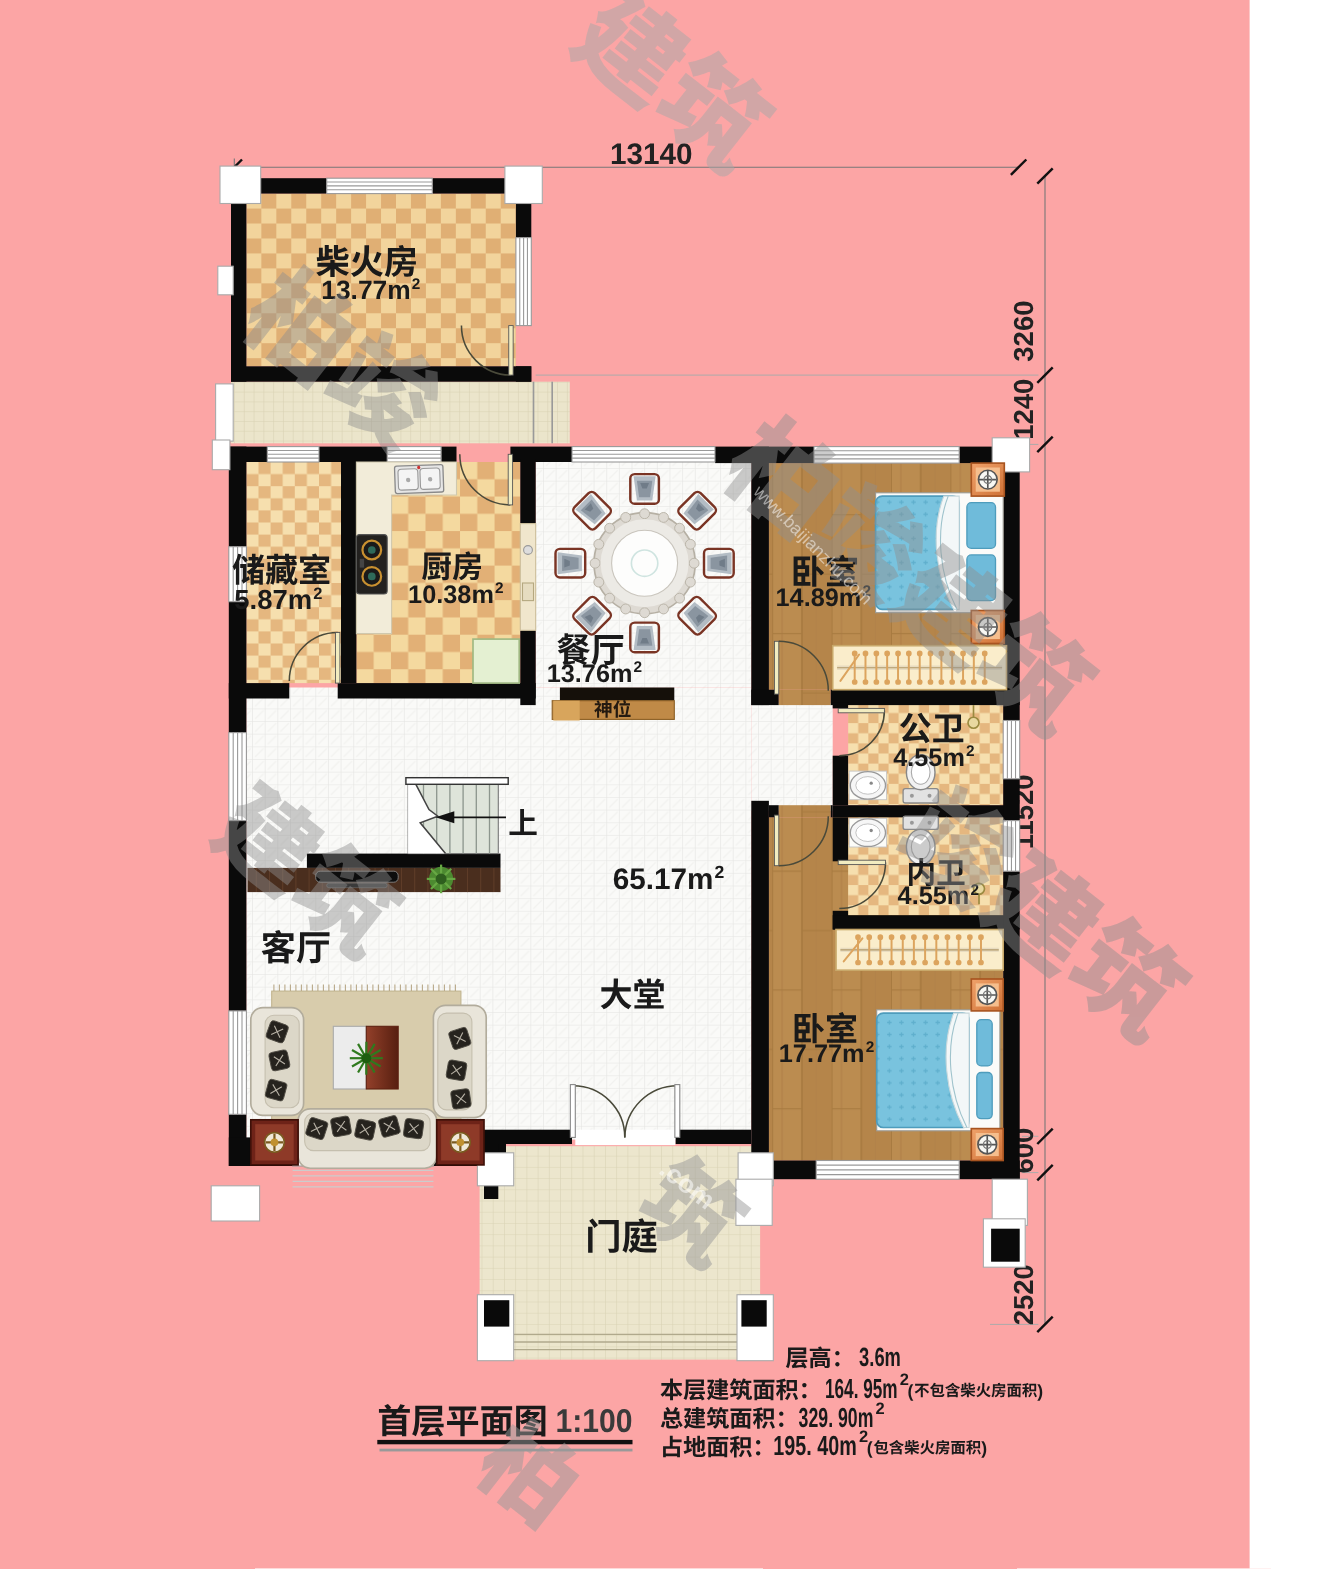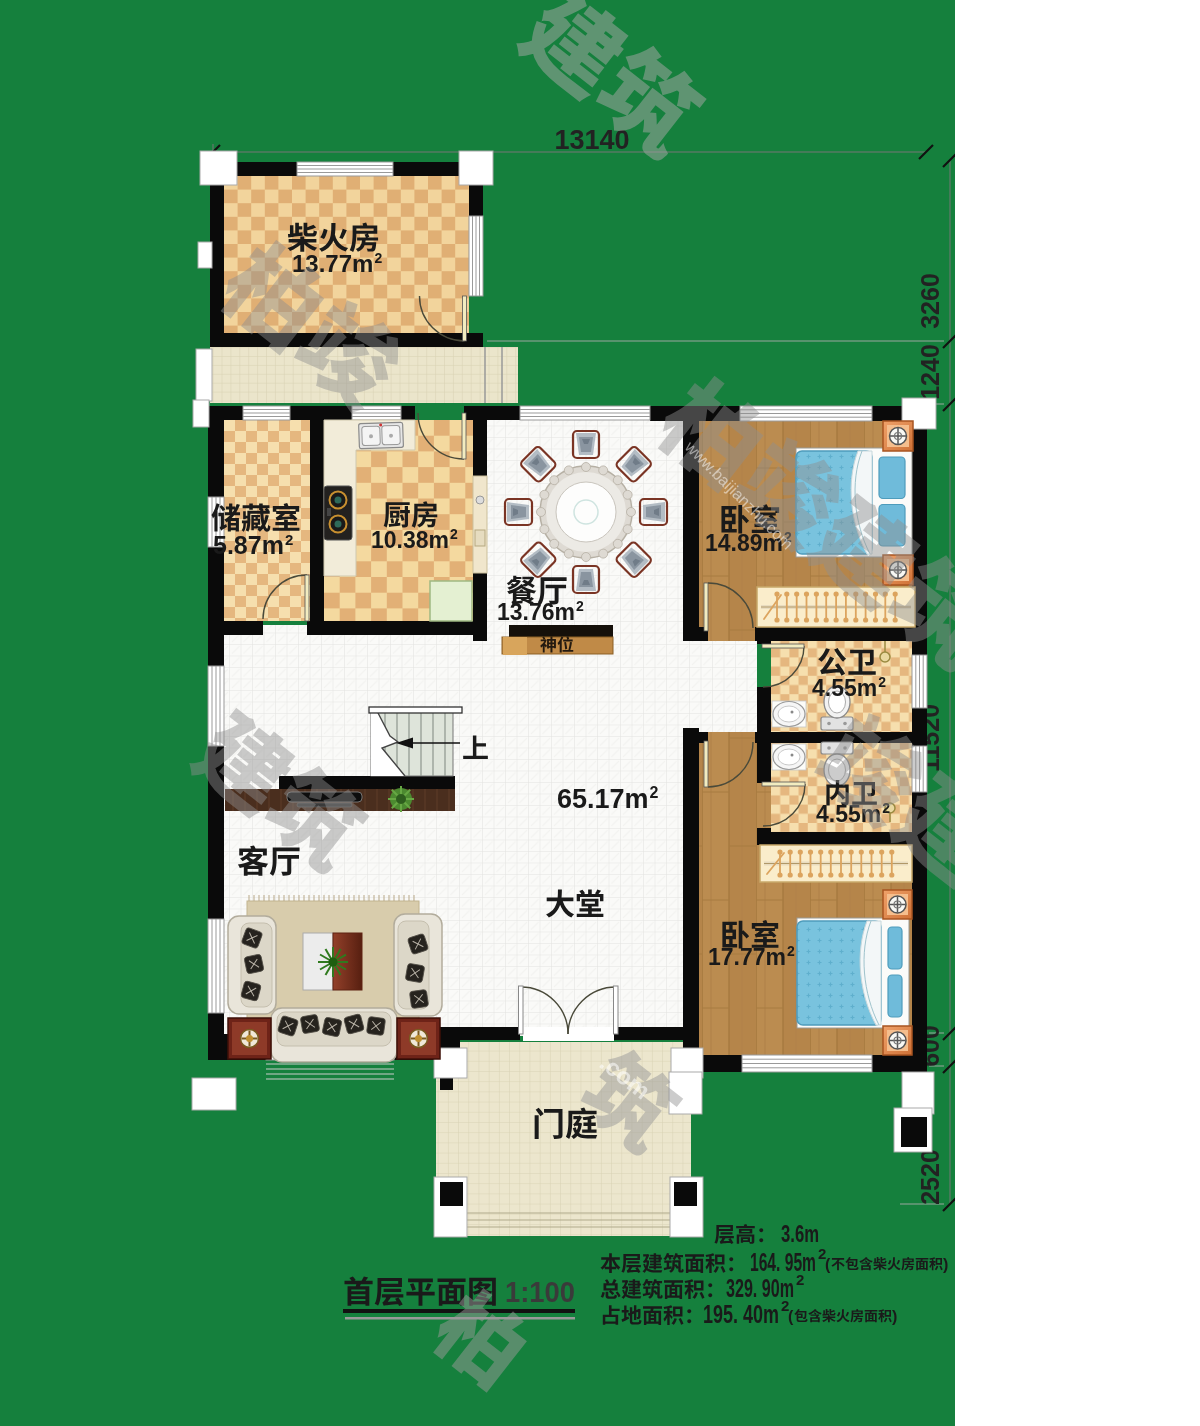--- a/index.html
+++ b/index.html
@@ -1,15 +1,15 @@
 <!DOCTYPE html>
 <html><head><meta charset="utf-8">
 <style>
 html,body{margin:0;padding:0;background:#fff;}
-#page{position:relative;width:955px;height:1426px;background:#15803d;overflow:hidden;}
+#page{position:relative;width:1136px;height:1426px;background:#fca5a5;overflow:hidden;}
 </style></head>
 <body>
 <div id="page">
 <svg width="1200" height="1426" viewBox="0 0 1200 1426" xmlns="http://www.w3.org/2000/svg">
 
 <defs>
 <pattern id="chkB" width="27.2" height="27.2" patternUnits="userSpaceOnUse" x="224" y="176">
   <rect width="27.2" height="27.2" fill="#f2d49c"></rect>
   <rect x="13.6" width="13.6" height="13.6" fill="#e0af74"></rect>
   <rect y="13.6" width="13.6" height="13.6" fill="#e0af74"></rect>

